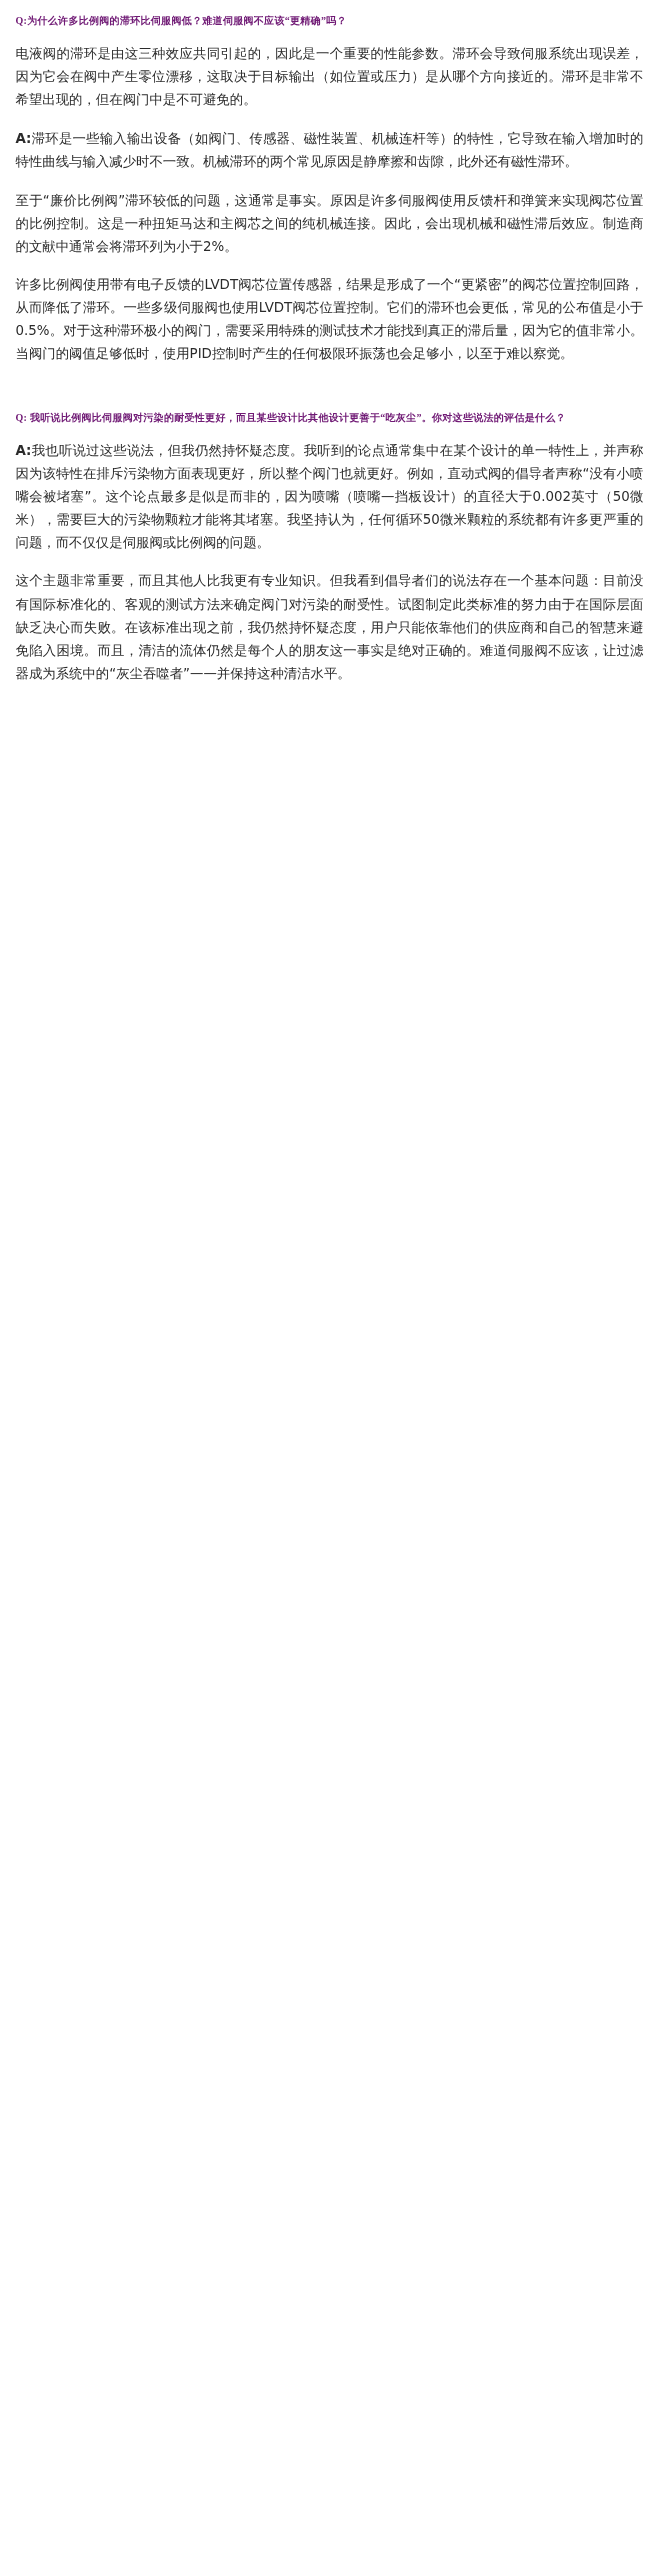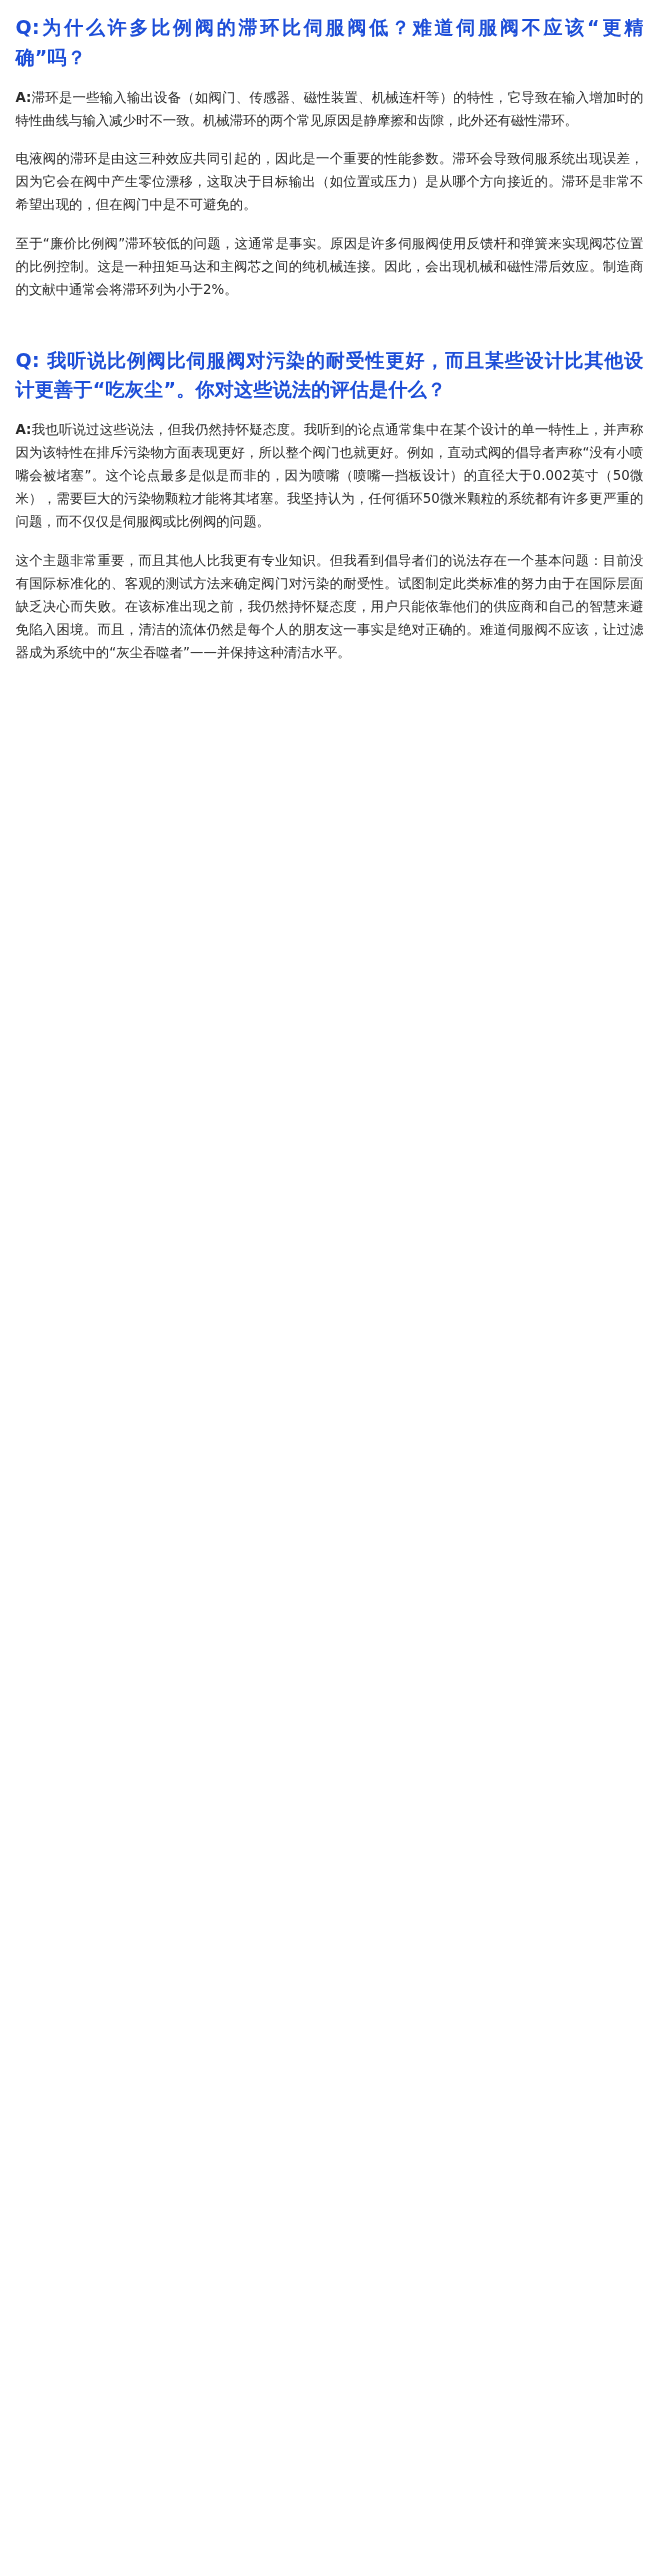--- a/index.html
+++ b/index.html
@@ -15,28 +15,29 @@
     width: 659px;
     min-height: 2628px;
     box-sizing: border-box;
     padding: 13.4px 15.5px 20.6px 15.5px;
     background: #ffffff;
   }
   .qa-block {
     margin-bottom: 0;
   }
   .question {
-    color: #1d4ed8;
+    color: #701a75;
     font-weight: bold;
-    font-size: 19px;
+    font-size: 10px;
     line-height: 1.55;
     letter-spacing: 0.3px;
     margin: 0 0 13.4px 0;
     text-align: justify;
     text-justify: inter-ideograph;
+    font-family: Liberation Serif, serif;
   }
   .para {
     color: #2b2b2b;
     font-size: 13.4px;
     line-height: 1.72;
     margin: 0 0 15.5px 0;
     text-align: justify;
     text-justify: inter-ideograph;
     text-indent: 0;
   }
@@ -47,23 +48,24 @@
     height: 29px;
   }
 </style>
 </head>
 <body>
 
 <div class="page">
 
   <div class="qa-block">
     <h2 class="question">Q:为什么许多比例阀的滞环比伺服阀低？难道伺服阀不应该“更精确”吗？</h2>
+    <p class="para"><span>电液阀的滞环是由这三种效应共同引起的，因此是一个重要的性能参数。滞环会导致伺服系统出现误差，因为它会在阀中产生零位漂移，这取决于目标输出（如位置或压力）是从哪个方向接近的。滞环是非常不希望出现的，但在阀门中是不可避免的。</span></p>
     <p class="para"><span class="lead">A:</span><span>滞环是一些输入输出设备（如阀门、传感器、磁性装置、机械连杆等）的特性，它导致在输入增加时的特性曲线与输入减少时不一致。机械滞环的两个常见原因是静摩擦和齿隙，此外还有磁性滞环。</span></p>
-    <p class="para"><span>电液阀的滞环是由这三种效应共同引起的，因此是一个重要的性能参数。滞环会导致伺服系统出现误差，因为它会在阀中产生零位漂移，这取决于目标输出（如位置或压力）是从哪个方向接近的。滞环是非常不希望出现的，但在阀门中是不可避免的。</span></p>
     <p class="para"><span>至于“廉价比例阀”滞环较低的问题，这通常是事实。原因是许多伺服阀使用反馈杆和弹簧来实现阀芯位置的比例控制。这是一种扭矩马达和主阀芯之间的纯机械连接。因此，会出现机械和磁性滞后效应。制造商的文献中通常会将滞环列为小于2%。</span></p>
+    <p class="para"><span>许多比例阀使用带有电子反馈的LVDT阀芯位置传感器，结果是形成了一个“更紧密”的阀芯位置控制回路，从而降低了滞环。一些多级伺服阀也使用LVDT阀芯位置控制。它们的滞环也会更低，常见的公布值是小于0.5%。对于这种滞环极小的阀门，需要采用特殊的测试技术才能找到真正的滞后量，因为它的值非常小。当阀门的阈值足够低时，使用PID控制时产生的任何极限环振荡也会足够小，以至于难以察觉。</span></p>
   </div>
 
   <div class="gap-xl"></div>
 
   <div class="qa-block">
     <h2 class="question">Q: 我听说比例阀比伺服阀对污染的耐受性更好，而且某些设计比其他设计更善于“吃灰尘”。你对这些说法的评估是什么？</h2>
     <p class="para"><span class="lead">A:</span><span>我也听说过这些说法，但我仍然持怀疑态度。我听到的论点通常集中在某个设计的单一特性上，并声称因为该特性在排斥污染物方面表现更好，所以整个阀门也就更好。例如，直动式阀的倡导者声称“没有小喷嘴会被堵塞”。这个论点最多是似是而非的，因为喷嘴（喷嘴—挡板设计）的直径大于0.002英寸（50微米），需要巨大的污染物颗粒才能将其堵塞。我坚持认为，任何循环50微米颗粒的系统都有许多更严重的问题，而不仅仅是伺服阀或比例阀的问题。</span></p>
     <p class="para"><span>这个主题非常重要，而且其他人比我更有专业知识。但我看到倡导者们的说法存在一个基本问题：目前没有国际标准化的、客观的测试方法来确定阀门对污染的耐受性。试图制定此类标准的努力由于在国际层面缺乏决心而失败。在该标准出现之前，我仍然持怀疑态度，用户只能依靠他们的供应商和自己的智慧来避免陷入困境。而且，清洁的流体仍然是每个人的朋友这一事实是绝对正确的。难道伺服阀不应该，让过滤器成为系统中的“灰尘吞噬者”——并保持这种清洁水平。</span></p>
   </div>
 

